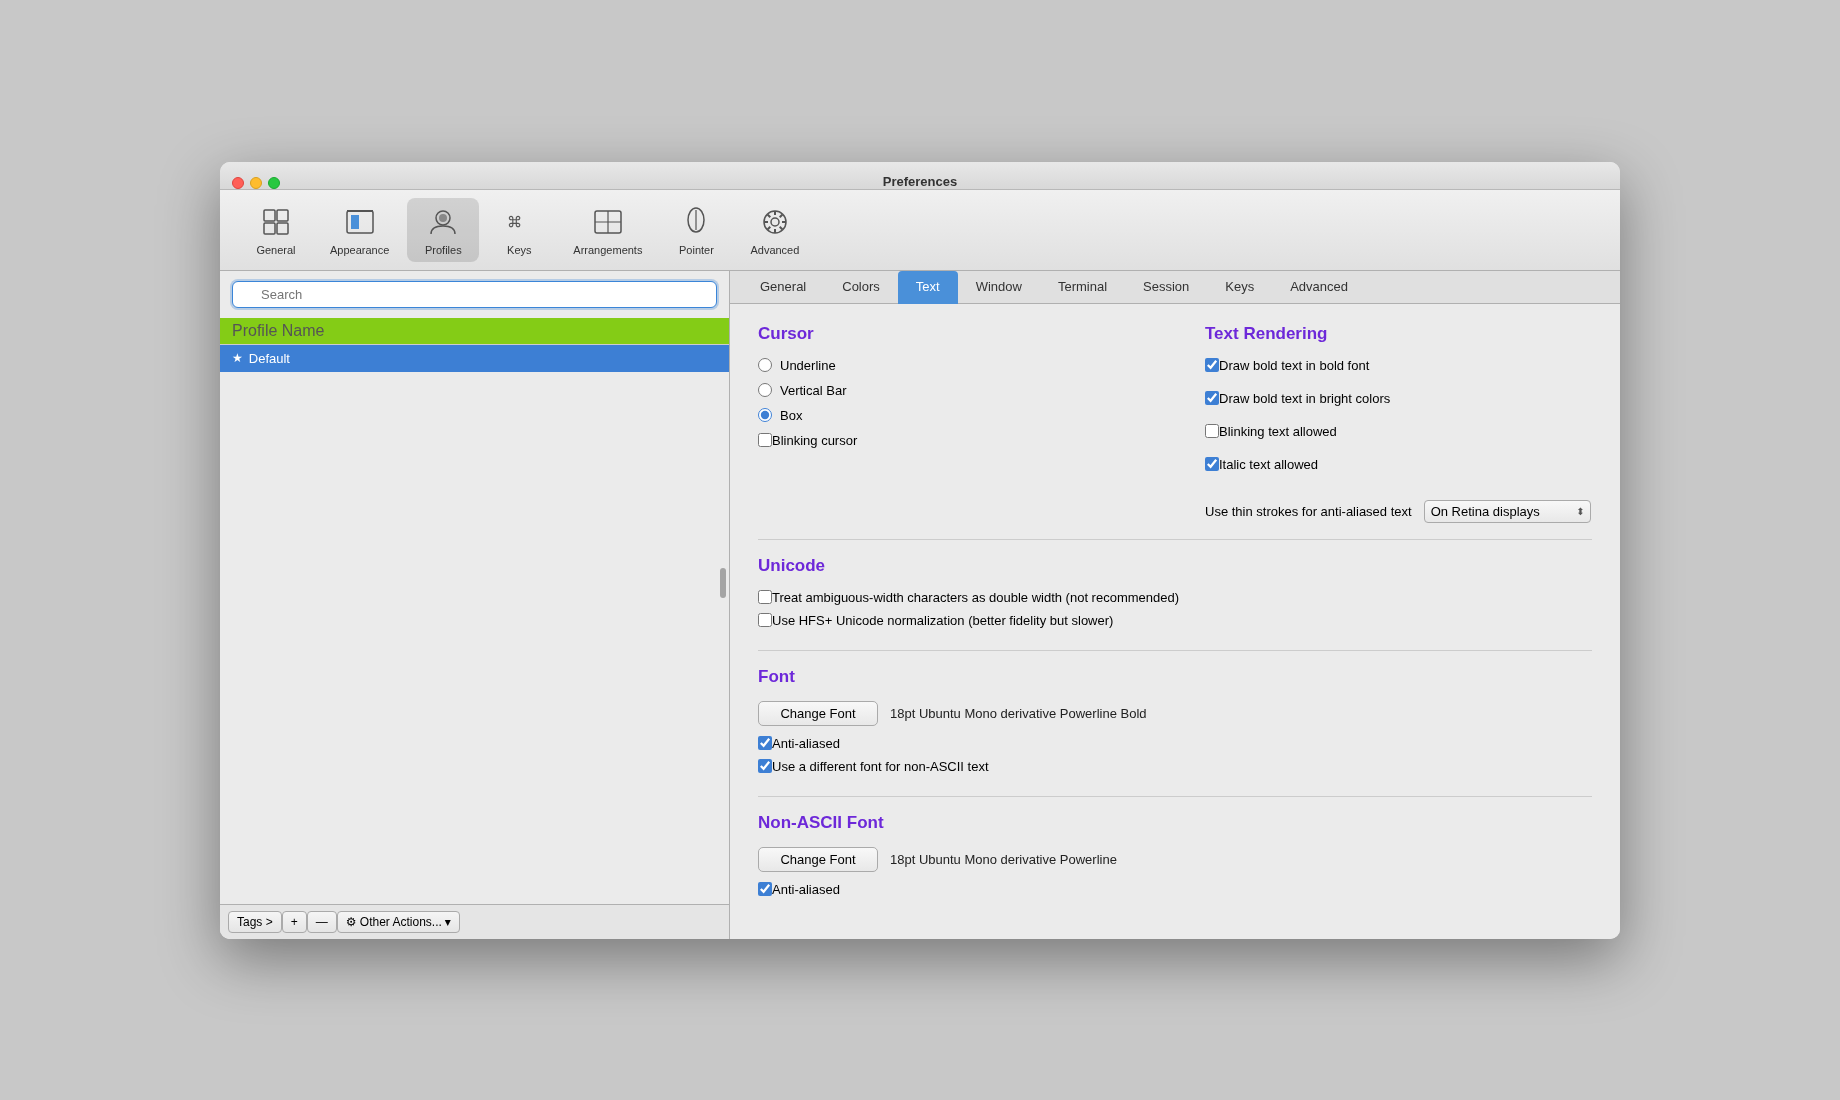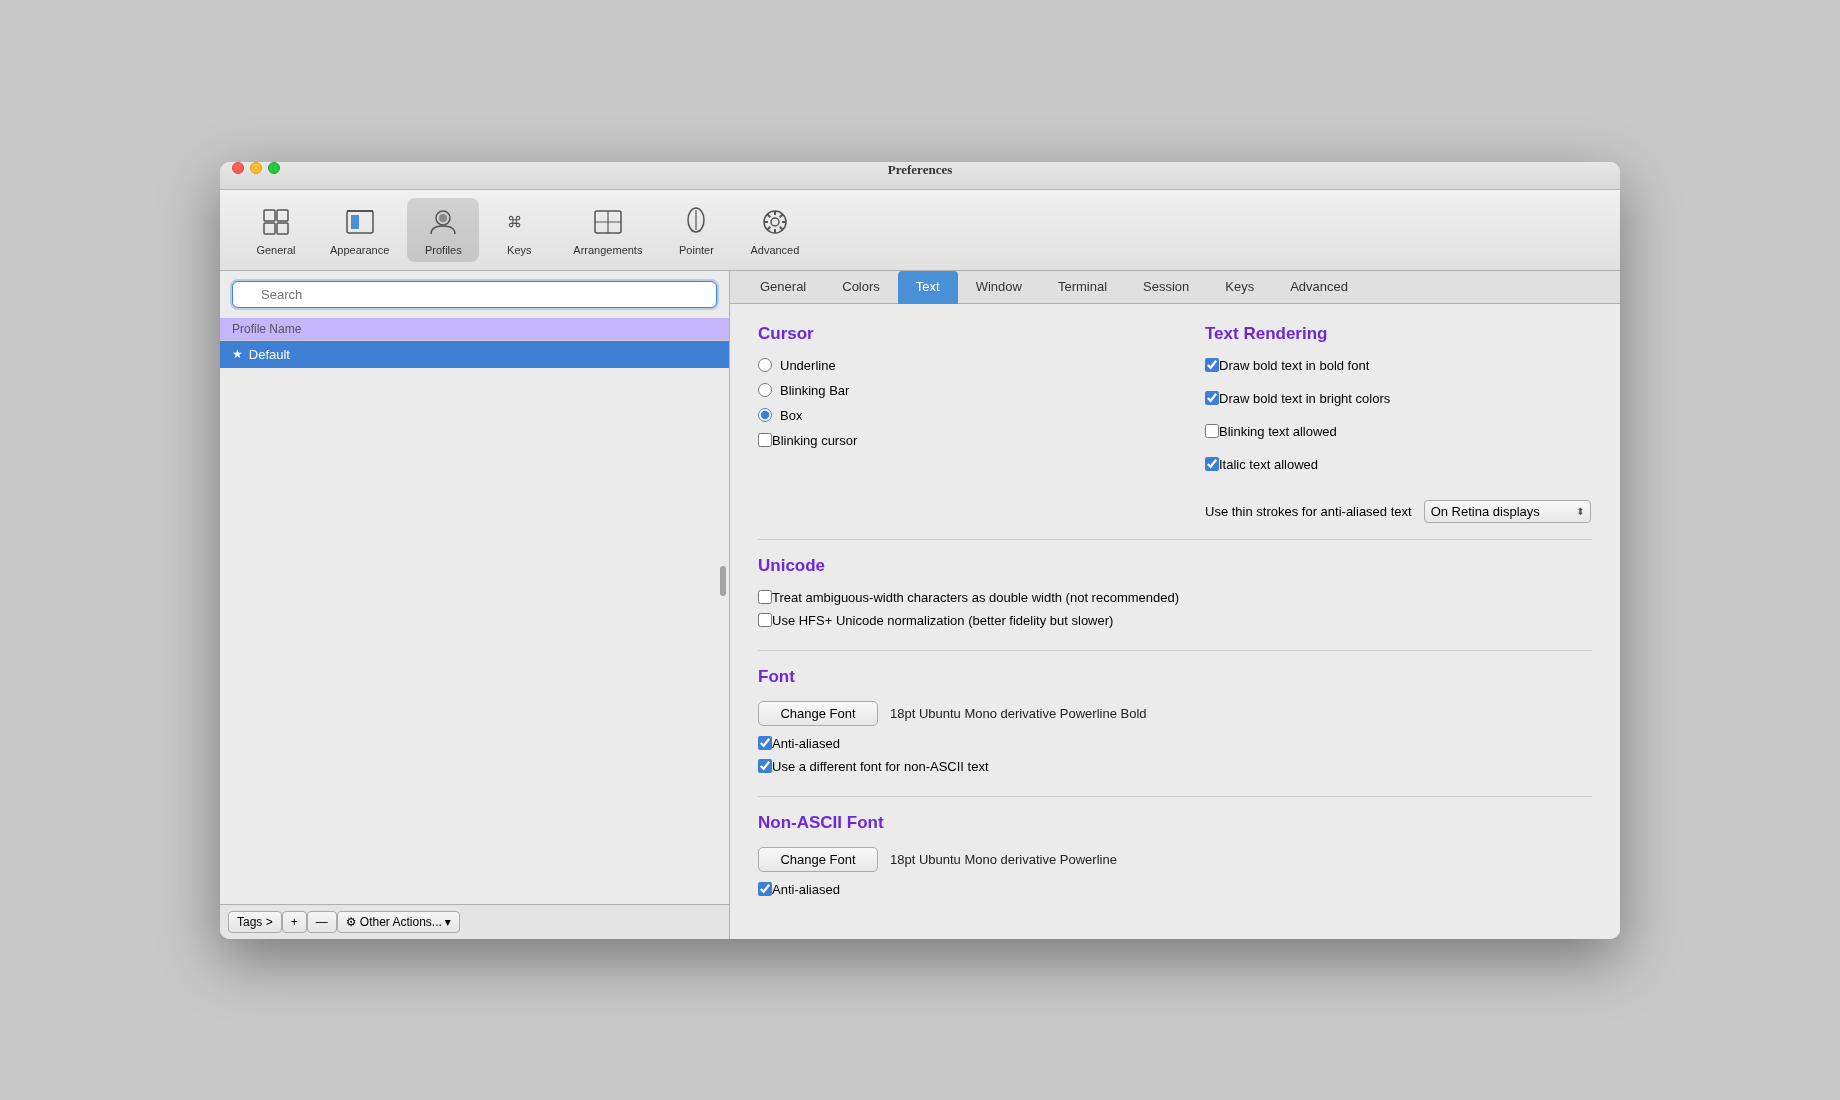--- a/index.html
+++ b/index.html
@@ -16,25 +16,24 @@
       width: 1400px;
       background: #ebebeb;
       border-radius: 10px;
       box-shadow: 0 20px 60px rgba(0,0,0,0.4);
       overflow: hidden;
     }
     .titlebar {
       background: linear-gradient(to bottom, #e8e8e8, #d8d8d8);
       height: 28px;
       display: flex;
-      align-items: flex-start;
+      align-items: flex-end;
       padding: 0 12px;
       border-bottom: 1px solid #b8b8b8;
       position: relative;
-      font-family: Liberation Serif, serif;
     }
     .titlebar-title {
       position: absolute;
       left: 50%;
       transform: translateX(-50%);
       font-size: 13px;
       font-weight: 600;
       color: #333;
     }
     .traffic-lights {
@@ -117,24 +116,24 @@
       position: absolute;
       left: 8px;
       top: 50%;
       transform: translateY(-50%);
       color: #888;
       font-size: 12px;
       pointer-events: none;
     }
     .profile-list-header {
       padding: 4px 12px;
-      font-size: 12px;
+      font-size: 16px;
       color: #555;
       border-bottom: 1px solid #ccc;
-      background: #c4b5fd;
+      background: #84cc16;
     }
     .profile-list {
       flex: 1;
       overflow-y: auto;
     }
     .profile-item {
       padding: 6px 12px;
       cursor: pointer;
       display: flex;
       align-items: center;
@@ -483,21 +482,21 @@
 
           <div class="col">
             <div class="section-title">Cursor</div>
             <div class="radio-group">
               <label class="radio-item">
                 <input type="radio" class="radio-input" name="cursor" style="">
                 <span>Underline</span>
               </label>
               <label class="radio-item">
                 <input type="radio" class="radio-input" name="cursor" style="">
-                <span>Blinking Bar</span>
+                <span>Vertical Bar</span>
               </label>
               <label class="radio-item">
                 <input type="radio" class="radio-input" name="cursor" checked="" style="">
                 <span>Box</span>
               </label>
               <label class="checkbox-item">
                 <input type="checkbox" class="checkbox-input" style="">
                 <span>Blinking cursor</span>
               </label>
             </div>

